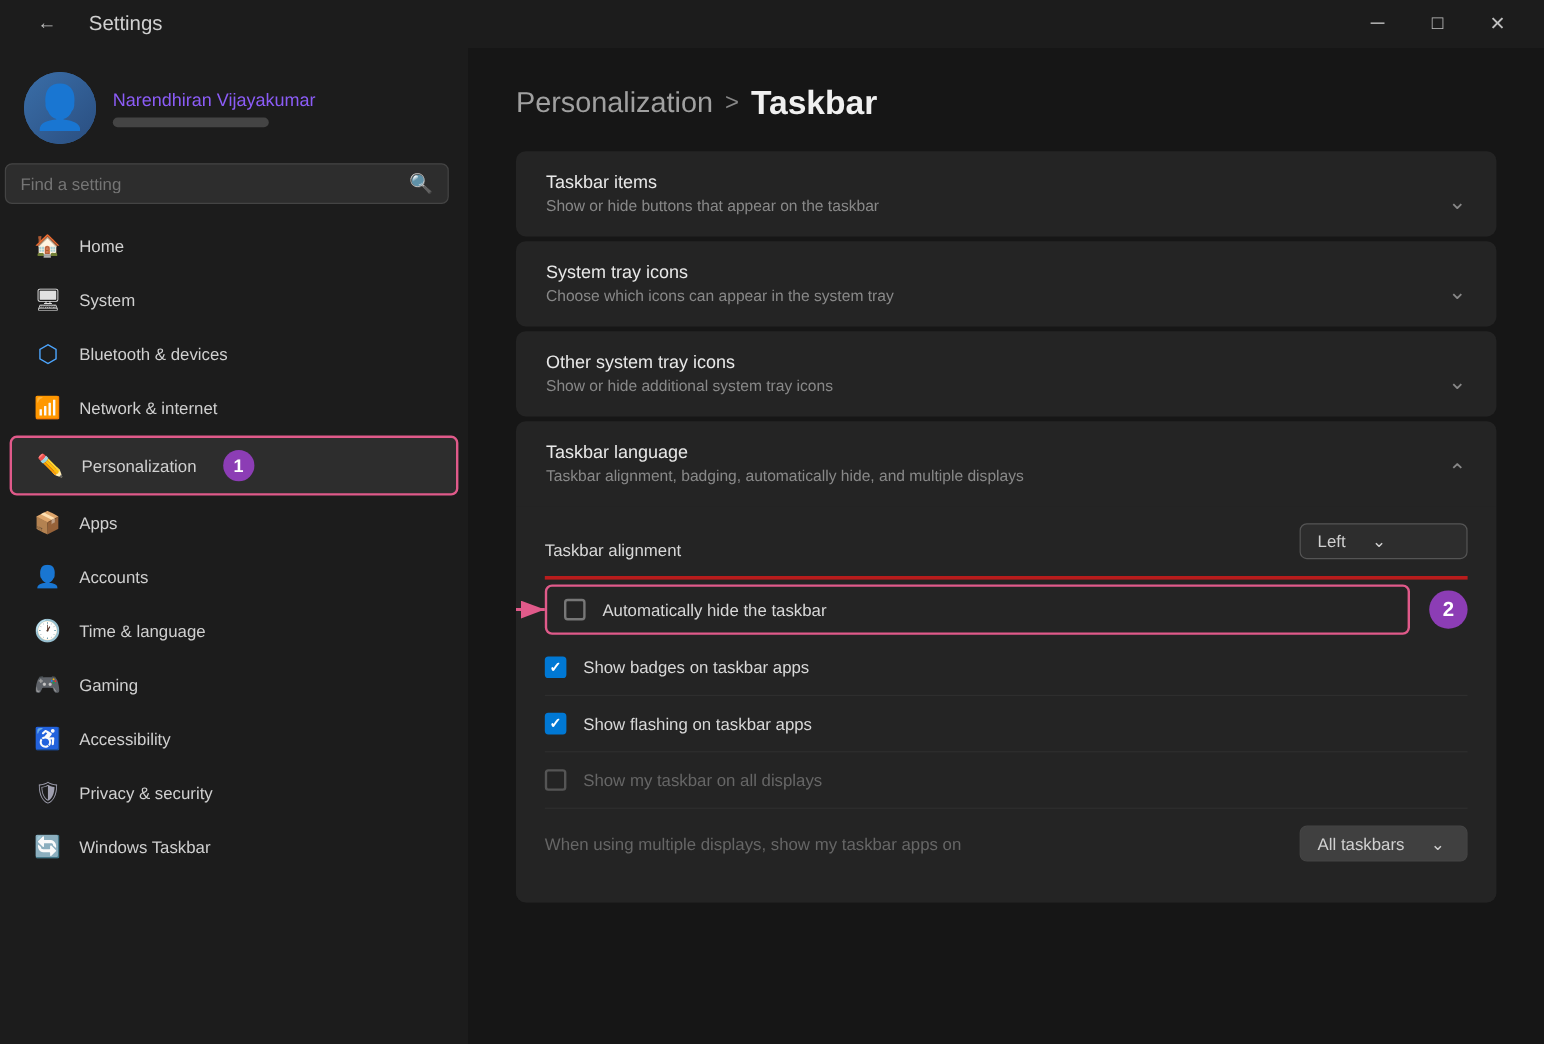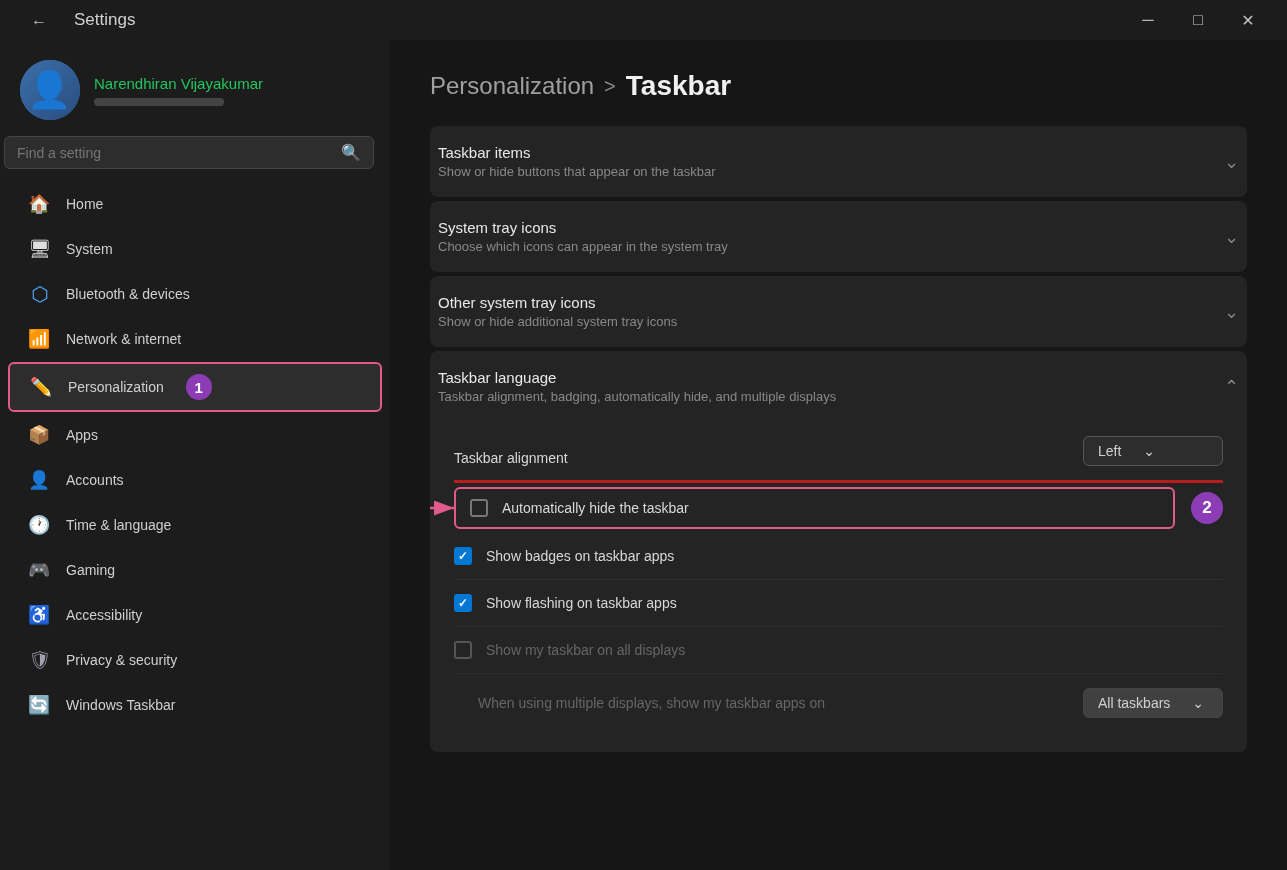--- a/index.html
+++ b/index.html
@@ -94,21 +94,21 @@
       content: '👤';
       font-size: 36px;
       position: absolute;
       top: 50%;
       left: 50%;
       transform: translate(-50%, -50%);
     }
     .profile-name {
       font-size: 15px;
       font-weight: 500;
-      color: #22c55e;
+      color: #8b5cf6;
     }
     .profile-bar {
       width: 130px;
       height: 8px;
       background: #444;
       border-radius: 4px;
       margin-top: 6px;
     }
     
     .search-container {
@@ -205,23 +205,23 @@
     }
     
     .accordion-section {
       background: #242424;
       border-radius: 8px;
       margin-bottom: 4px;
       overflow: hidden;
     }
     .accordion-header {
       display: flex;
-      align-items: center;
+      align-items: flex-end;
       justify-content: space-between;
-      padding: 18px 8px;
+      padding: 18px 25px;
       cursor: pointer;
     }
     .accordion-title {
       font-size: 15px;
       font-weight: 500;
       color: #e8e8e8;
       margin-bottom: 3px;
     }
     .accordion-subtitle {
       font-size: 13px;
@@ -238,21 +238,20 @@
     }
     .behavior-row {
       display: flex;
       align-items: center;
       padding: 14px 0;
       border-bottom: 1px solid #2e2e2e;
       gap: 14px;
     }
     .behavior-row:last-child {
       border-bottom: none;
-      margin-left: 24px;
     }
     .behavior-label {
       font-size: 14px;
       color: #d8d8d8;
       flex: 1;
     }
     .behavior-label.dimmed {
       color: #666;
     }
     

